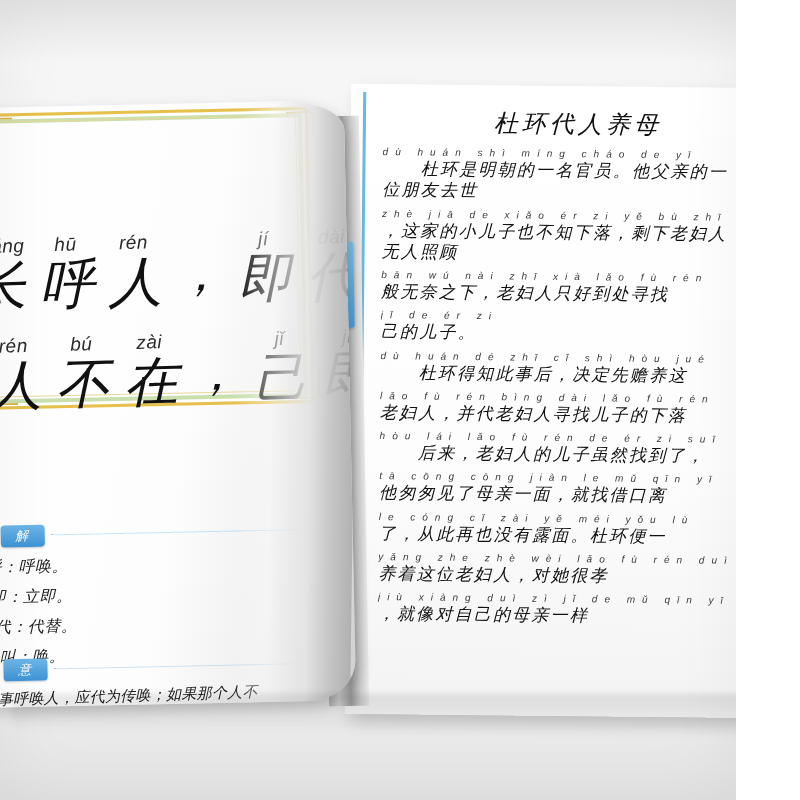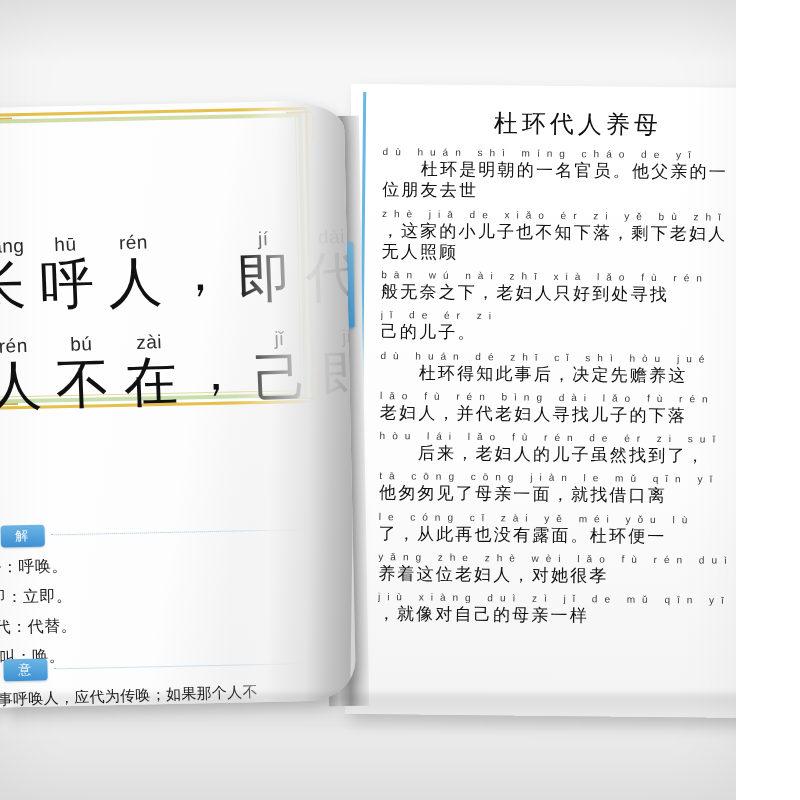--- a/index.html
+++ b/index.html
@@ -1,17 +1,17 @@
 <!DOCTYPE html>
 <html><head>
 <meta charset="utf-8">
 <style>
   html,body{margin:0;padding:0;background:#ffffff;}
   body{width:800px;height:800px;overflow:hidden;font-family:"Liberation Sans",sans-serif;}
-  #scene{position:relative;width:736px;height:800px;background:#eab308;overflow:hidden;}
+  #scene{position:relative;width:736px;height:800px;background:#eab308;overflow:hidden;font-style:italic;}
 
   
   .bg-top{position:absolute;left:0;top:0;width:800px;height:800px;
     background:linear-gradient(180deg,#f7f7f7 0%,#f2f2f2 40%,#ededed 70%,#e9e9e9 100%);}
   .bg-wallshadow{position:absolute;left:0;top:0;width:800px;height:60px;
     background:linear-gradient(180deg,#e6e6e6,#f5f5f5);}
   .bg-bottom{position:absolute;left:0;bottom:0;width:800px;height:120px;
     background:linear-gradient(180deg,#efefef,#e3e3e3);}
 
   

